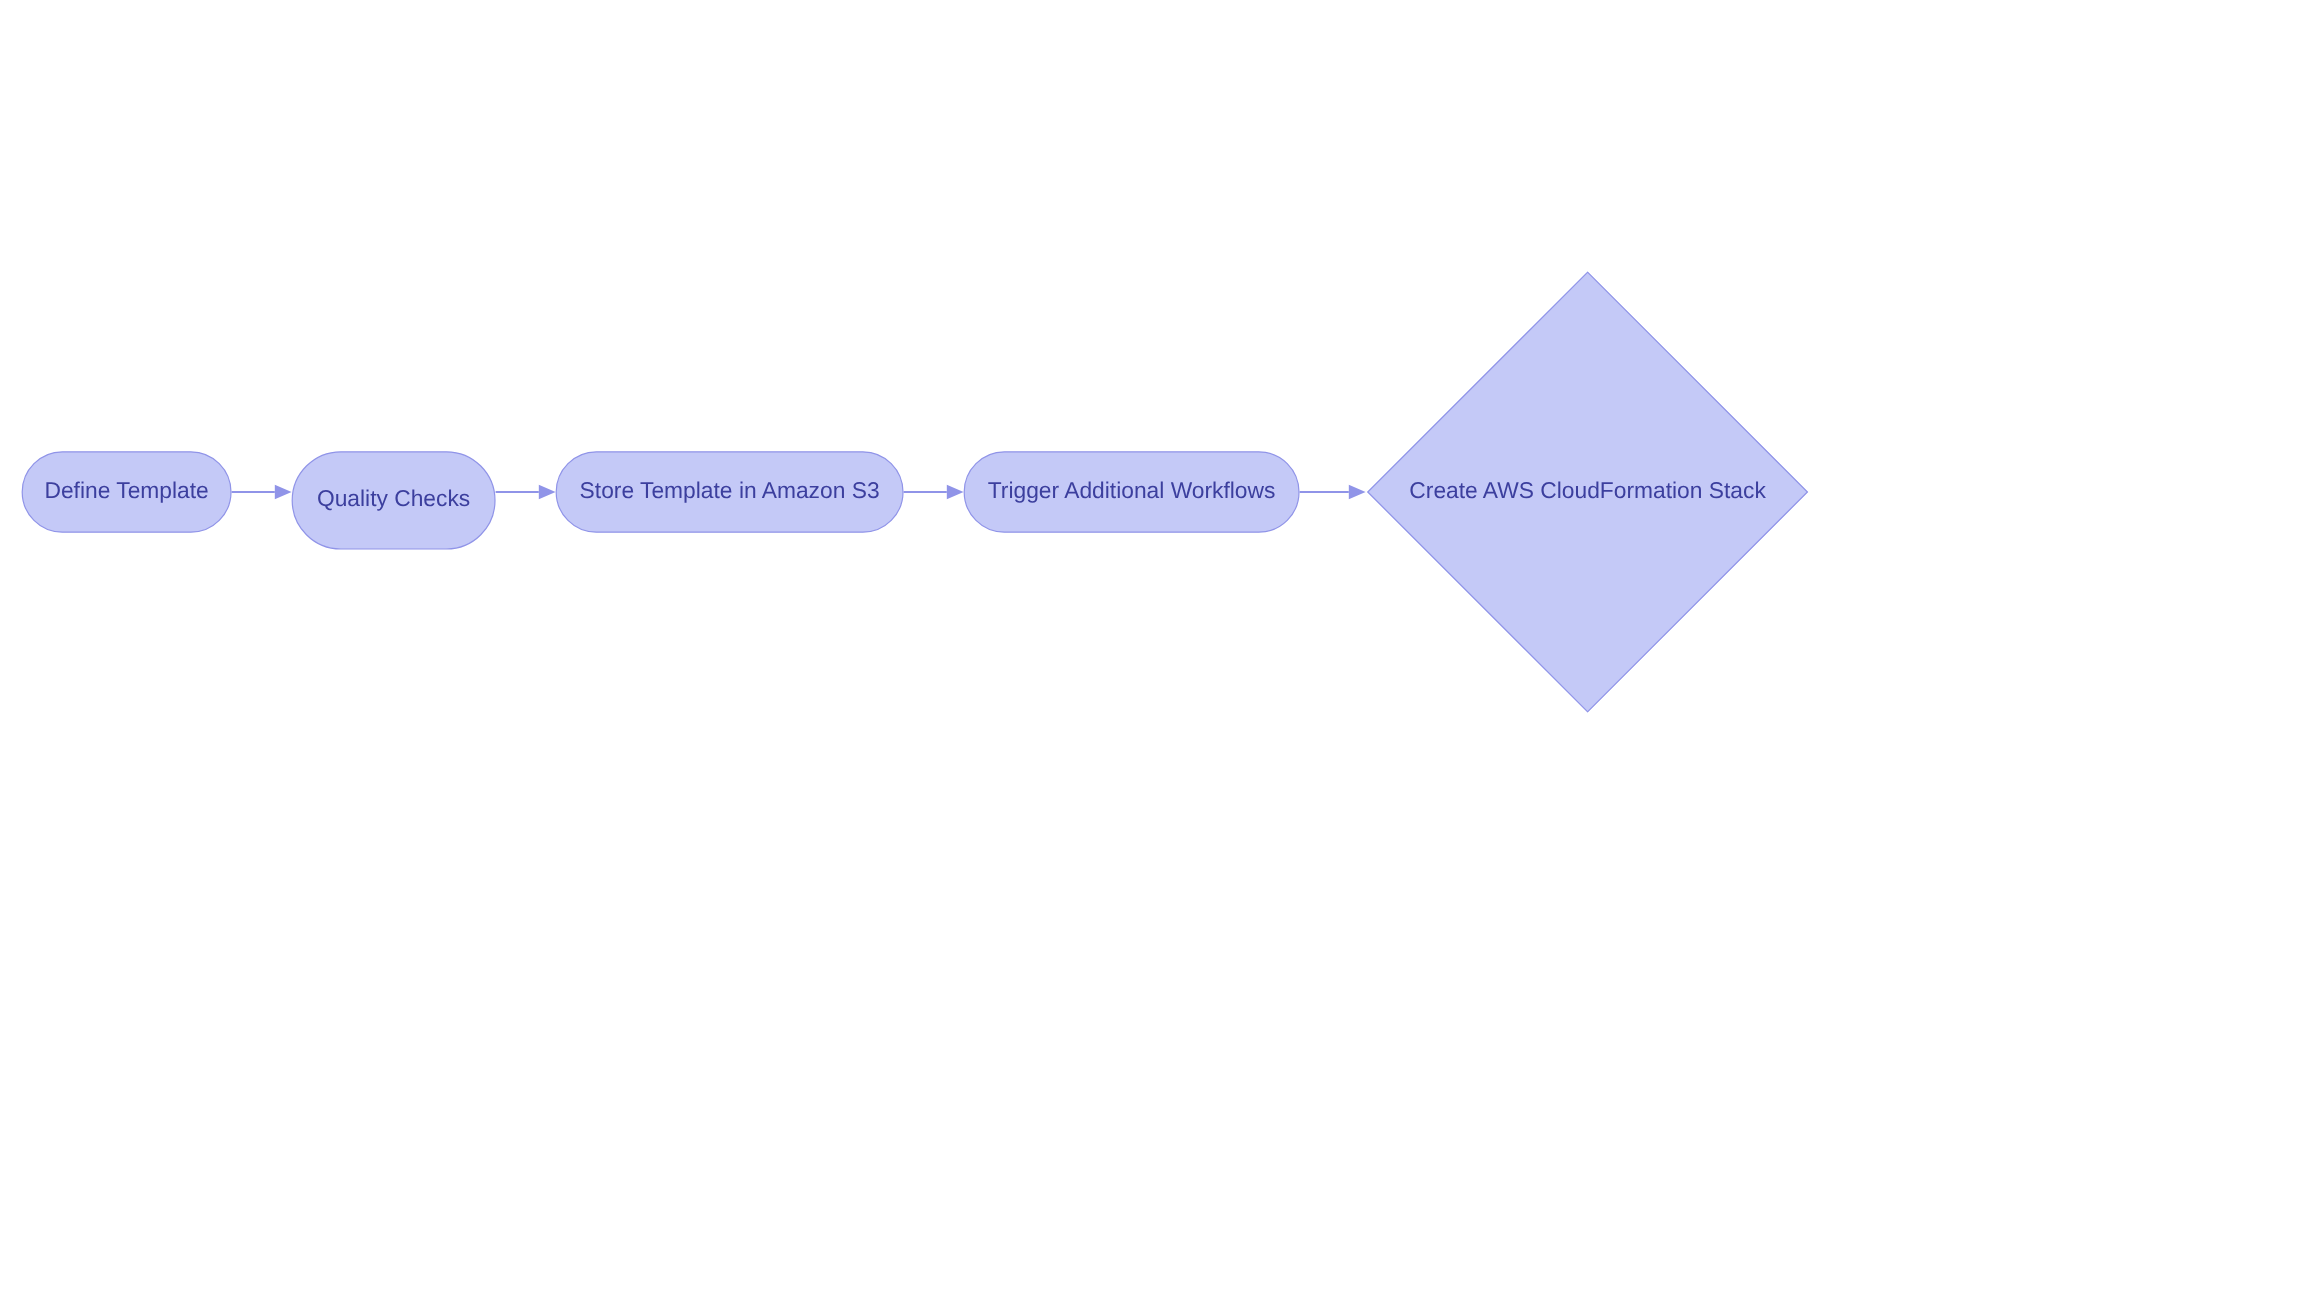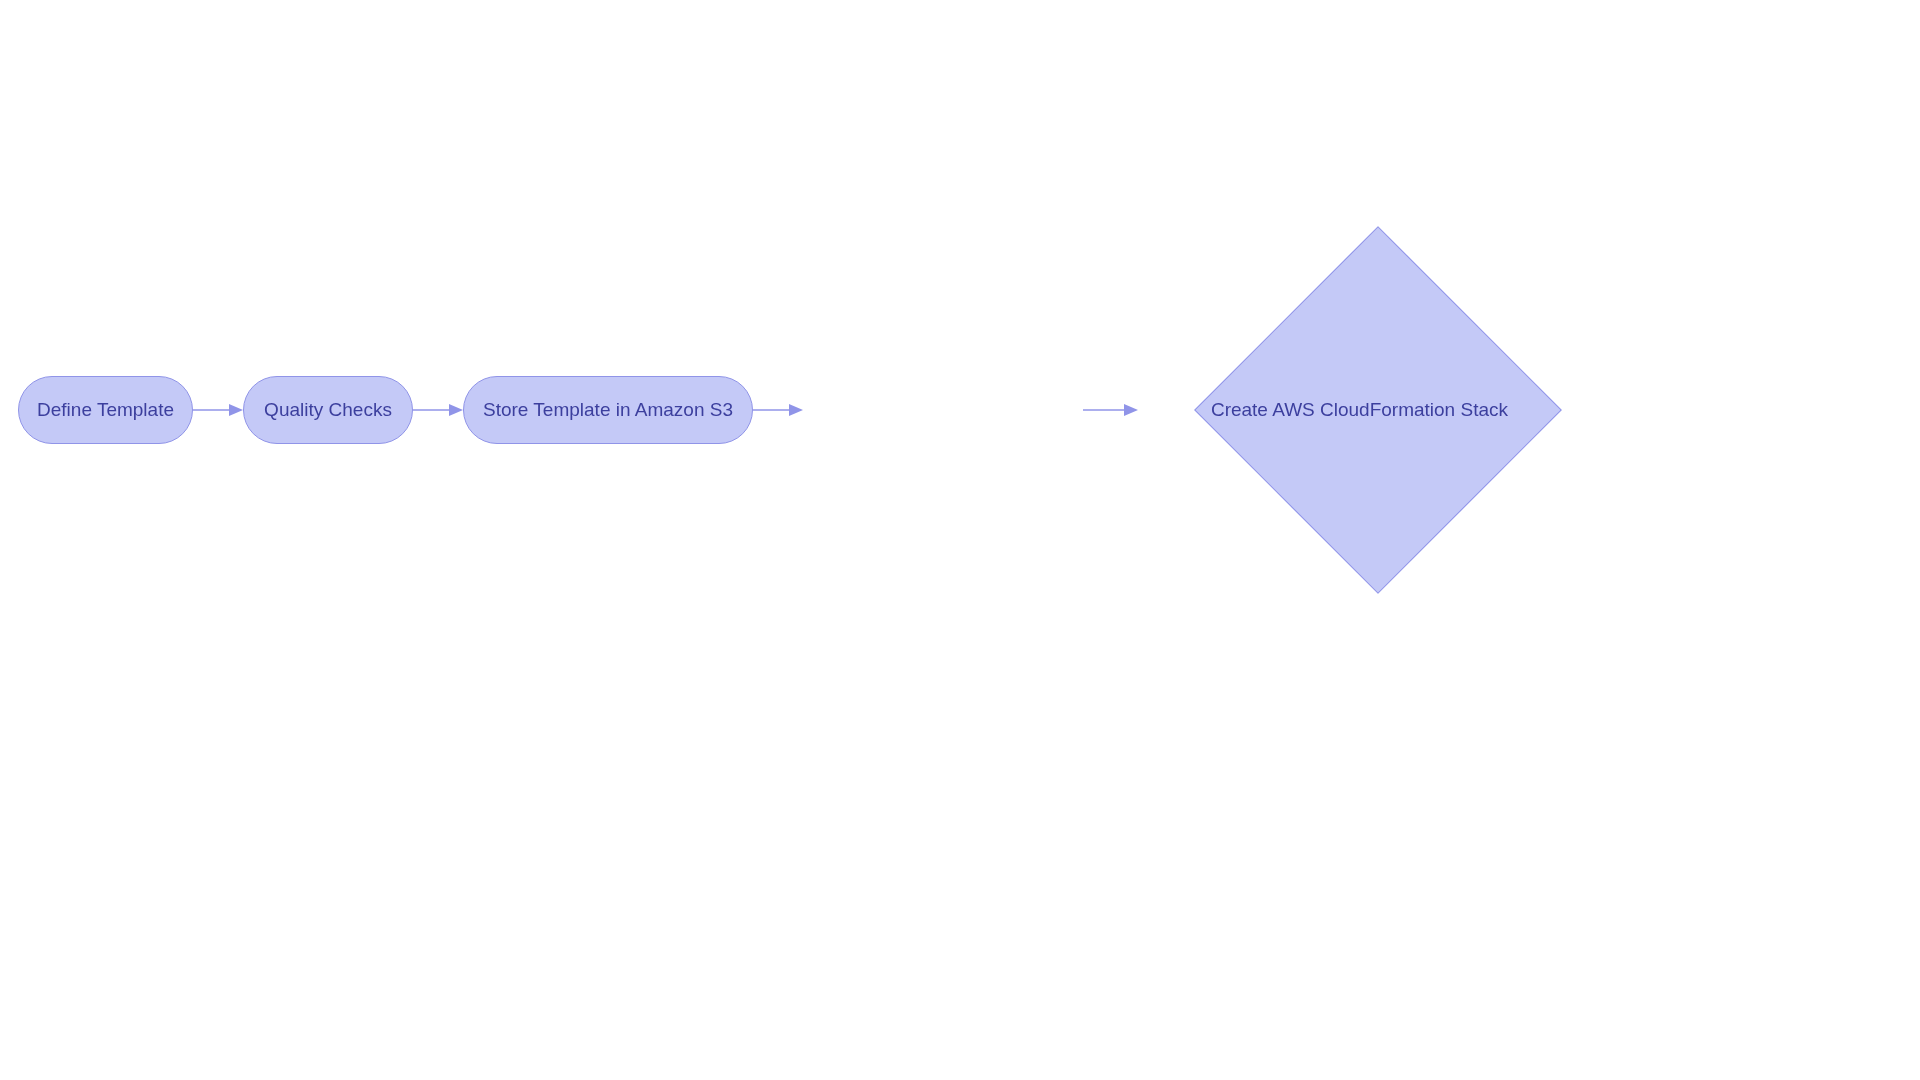--- a/index.html
+++ b/index.html
@@ -27,21 +27,21 @@
     color: #3c3f9e;
     font-size: 19px;
     font-weight: 400;
     padding: 0 24px;
     white-space: nowrap;
   }
   .diamond-wrap {
     position: absolute;
     display: flex;
     align-items: center;
-    justify-content: flex-end;
+    justify-content: center;
   }
   .diamond {
     position: absolute;
     width: 260px;
     height: 260px;
     background: #c4c9f7;
     border: 1.5px solid #9094e8;
     transform: rotate(45deg);
   }
   .diamond-label {
@@ -65,38 +65,41 @@
 
   <div class="pill" style="left:18px; top:376px; width:175px; height:68px;">
     <span>Define Template</span>
   </div>
 
   <svg class="connector" style="left:193px; top:400px;" width="50" height="20">
     <line x1="0" y1="10" x2="36" y2="10" stroke="#9094e8" stroke-width="1.5"></line>
     <polygon points="36,4 50,10 36,16" fill="#9094e8"></polygon>
   </svg>
 
-  <div class="pill" style="left:243px; top:376px; width:170px; height:68px;">
+  <div class="pill" style="left:243px; top:376px; width:170px; height:82px;">
     <span>Quality Checks</span>
   </div>
 
   <svg class="connector" style="left:413px; top:400px;" width="50" height="20">
     <line x1="0" y1="10" x2="36" y2="10" stroke="#9094e8" stroke-width="1.5"></line>
     <polygon points="36,4 50,10 36,16" fill="#9094e8"></polygon>
   </svg>
 
   <div class="pill" style="left:463px; top:376px; width:290px; height:68px;text-align:center;">
     <span>Store Template in Amazon S3</span>
   </div>
 
   <svg class="connector" style="left:753px; top:400px;" width="50" height="20">
     <line x1="0" y1="10" x2="36" y2="10" stroke="#9094e8" stroke-width="1.5"></line>
     <polygon points="36,4 50,10 36,16" fill="#9094e8"></polygon>
   </svg>
 
+  <div class="pill" style="left:803px; top:376px; width:280px; height:68px;">
+    <span>Trigger Additional Workflows</span>
+  </div>
 
   <svg class="connector" style="left:1083px; top:400px;" width="55" height="20">
     <line x1="0" y1="10" x2="41" y2="10" stroke="#9094e8" stroke-width="1.5"></line>
     <polygon points="41,4 55,10 41,16" fill="#9094e8"></polygon>
   </svg>
 
   <div class="diamond-wrap" style="left:1138px; top:225px; width:370px; height:370px;">
     <div class="diamond"></div>
     <span class="diamond-label">Create AWS CloudFormation Stack</span>
   </div>

